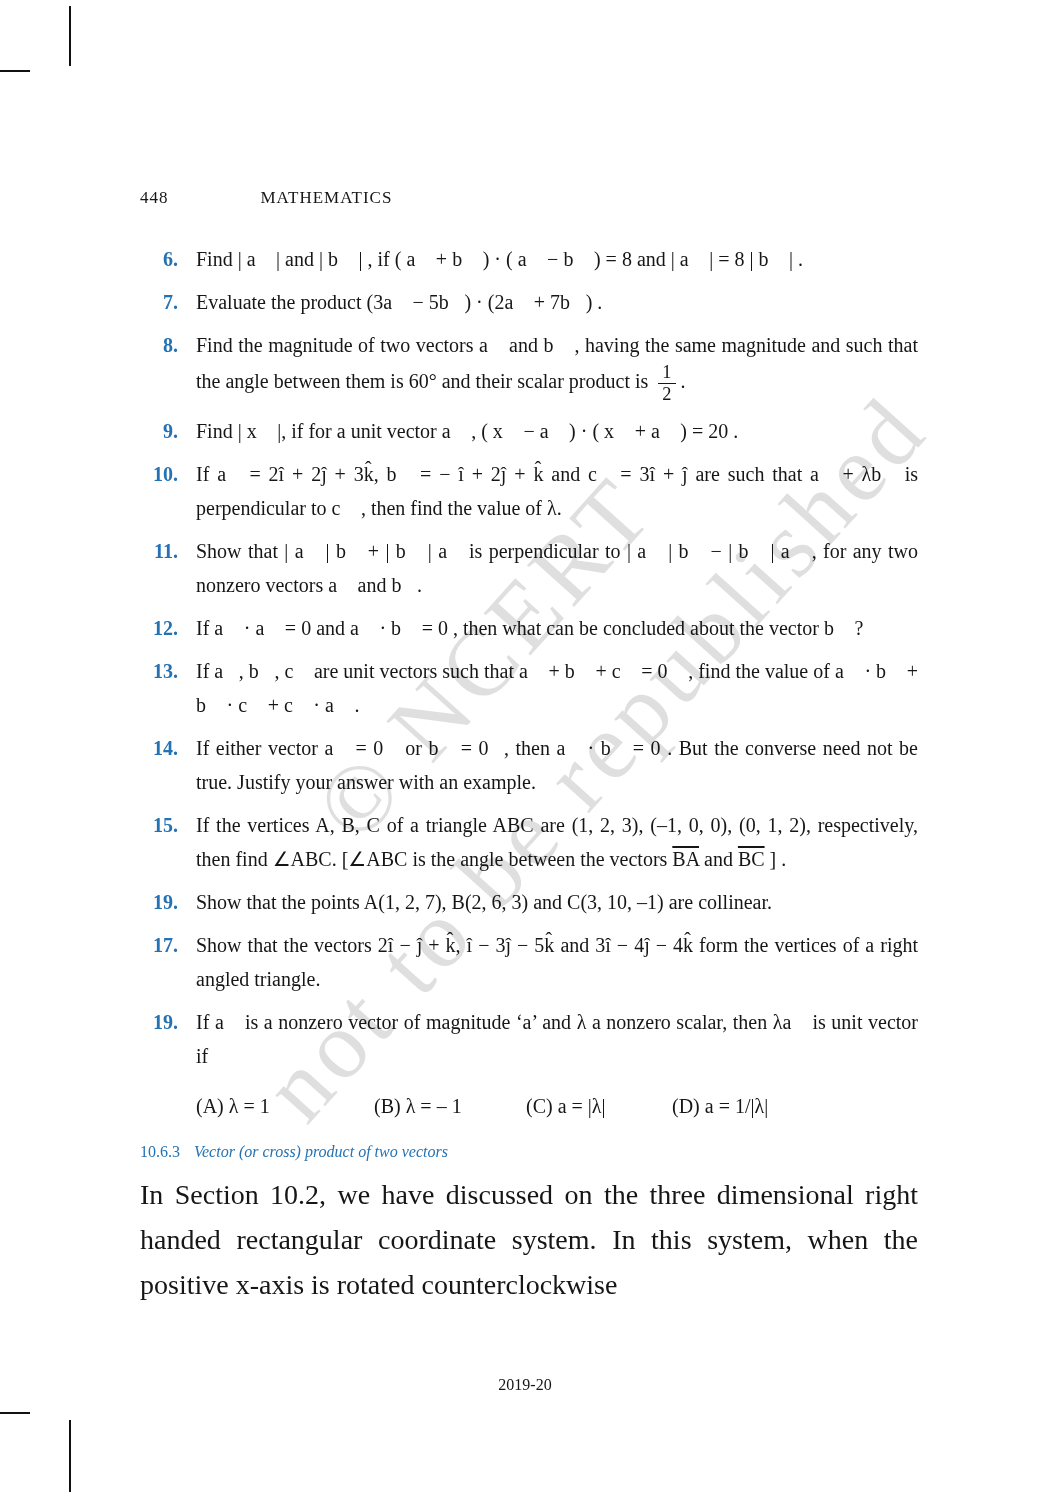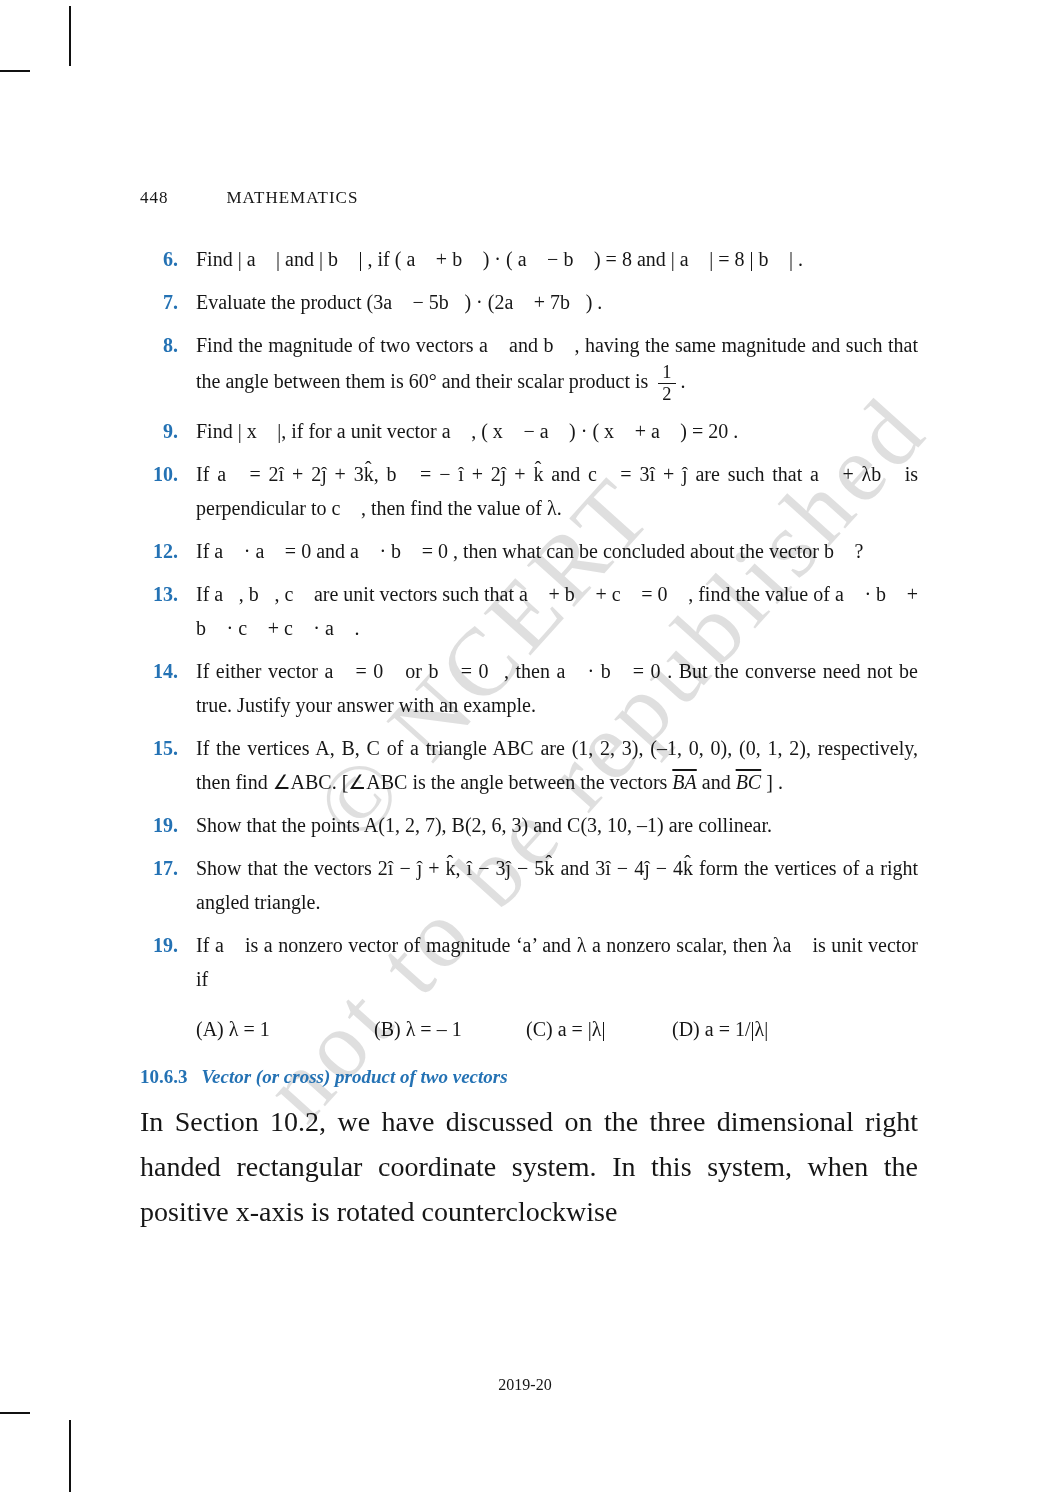--- a/index.html
+++ b/index.html
@@ -21,44 +21,44 @@
     position:absolute; left:60px; top:560px; width:960px;
     transform:rotate(-48deg); transform-origin:center;
     text-align:center; color:rgba(110,110,110,0.22);
     font-size:96px; line-height:1.55; letter-spacing:6px;
     pointer-events:none; z-index:0; white-space:nowrap;
   }
 
   .sheet { position:absolute; left:140px; top:188px; width:778px; z-index:1; }
 
   .header { font-size:17px; letter-spacing:1px; margin-bottom:34px; }
-  .header .pgnum { margin-right:58px; }
+  .header .pgnum { margin-right:92px; }
 
   .problem { display:flex; margin-bottom:9px; font-size:20px; line-height:1.7; }
   .pnum {
     flex:0 0 38px; text-align:right; margin-right:18px;
     color:#2472b4; font-weight:bold;
   }
   .ptext { flex:1; text-align:justify; }
 
   .frac {
     display:inline-flex; flex-direction:column; align-items:center;
     vertical-align:middle; font-size:0.92em; line-height:1.15; margin:0 5px;
   }
   .frac .fnum { border-bottom:1.5px solid #161616; padding:0 4px; }
 
-  .vec { text-decoration:overline;font-style:italic; }
+  .vec { text-decoration:overline; }
 
   .options { display:flex; margin-top:16px; }
   .options span { display:inline-block; }
   .options span:nth-child(1) { width:178px; }
   .options span:nth-child(2) { width:152px; }
   .options span:nth-child(3) { width:146px; }
 
-  .section-head { margin-top:20px; font-size:19px; color:#2472b4; font-weight:bold; }
+  .section-head { margin-top:20px; font-size:16px; color:#2472b4; font-weight:normal; }
   .sec-title { font-style:italic; margin-left:14px; }
 
   .body-para {
     margin-top:12px; font-size:28px; line-height:1.6;
     text-align:justify;
   }
 
   .footer {
     position:absolute; left:0; right:0; top:1376px;
     text-align:center; font-size:16px; z-index:1;
@@ -107,20 +107,24 @@
   <div class="problem">
     <span class="pnum">9.</span>
     <div class="ptext">Find | x⃗ |, if for a unit vector a⃗ ,  ( x⃗ − a⃗ ) · ( x⃗ + a⃗ ) = 20 .</div>
   </div>
 
   <div class="problem">
     <span class="pnum">10.</span>
     <div class="ptext">If  a⃗ = 2î + 2ĵ + 3k̂,  b⃗ = − î + 2ĵ + k̂  and  c⃗ = 3î + ĵ  are such that a⃗ + λb⃗ is perpendicular to c⃗ , then find the value of λ.</div>
   </div>
 
+  <div class="problem">
+    <span class="pnum">11.</span>
+    <div class="ptext">Show that  | a⃗ | b⃗ + | b⃗ | a⃗  is perpendicular to  | a⃗ | b⃗ − | b⃗ | a⃗ , for any two nonzero vectors a⃗ and b⃗.</div>
+  </div>
 
   <div class="problem">
     <span class="pnum">12.</span>
     <div class="ptext">If  a⃗ · a⃗ = 0  and  a⃗ · b⃗ = 0 , then what can be concluded about the vector b⃗ ?</div>
   </div>
 
   <div class="problem">
     <span class="pnum">13.</span>
     <div class="ptext">If a⃗, b⃗, c⃗ are unit vectors such that  a⃗ + b⃗ + c⃗ = 0⃗ , find the value of a⃗ · b⃗ + b⃗ · c⃗ + c⃗ · a⃗ .</div>
   </div>

